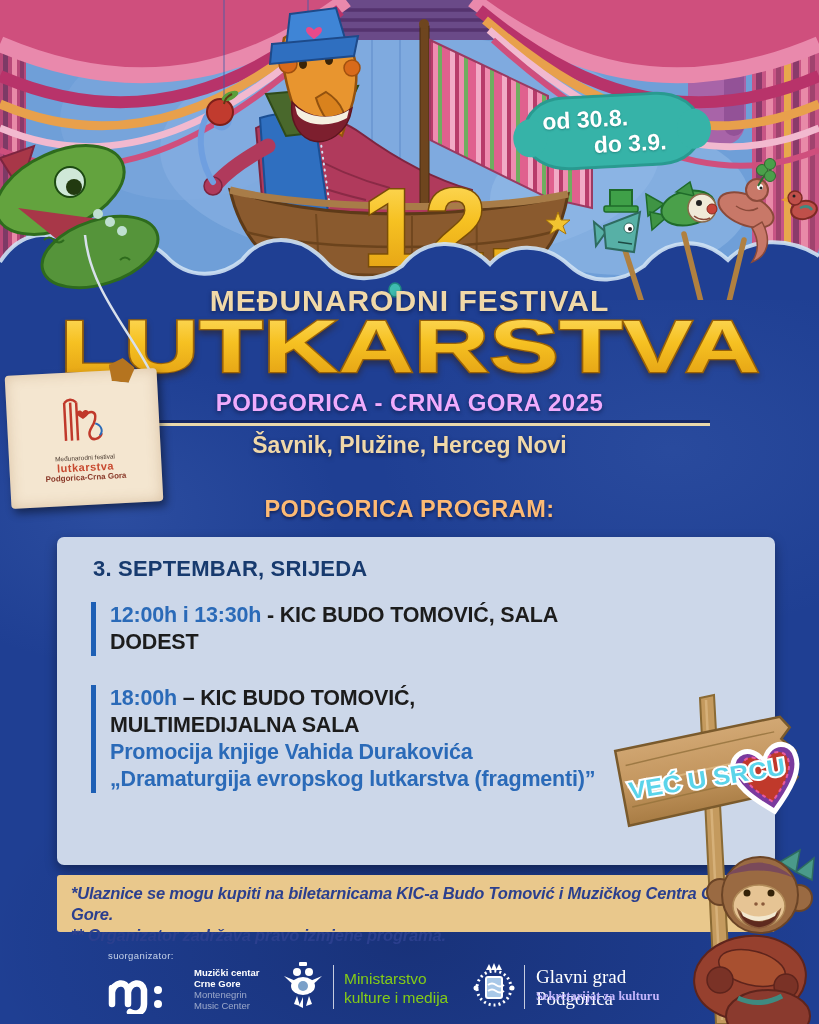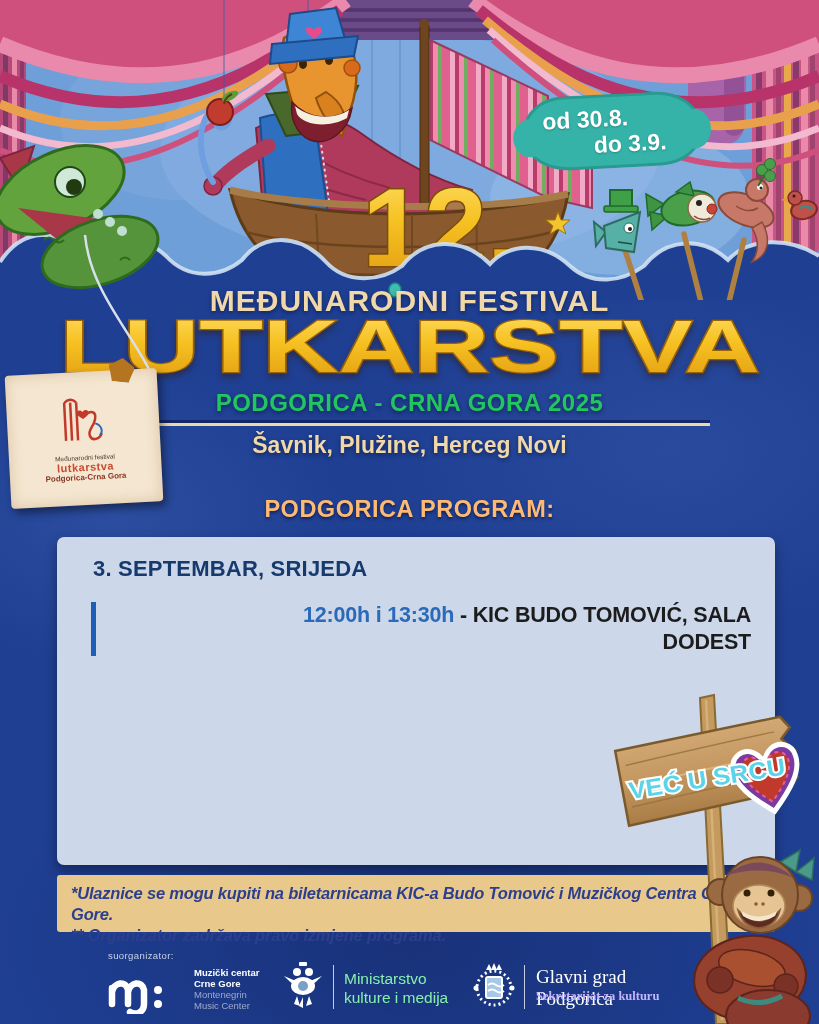--- a/index.html
+++ b/index.html
@@ -11,49 +11,49 @@
       radial-gradient(ellipse 420px 260px at 82% 44%, rgba(110,150,225,.13), transparent 70%),
       radial-gradient(ellipse 560px 320px at 50% 92%, rgba(8,16,56,.28), transparent 75%),
       #1f3f93;
   }
   .abs{position:absolute;}
   .center{left:0;right:0;text-align:center;}
   
   .kicker{top:284px;font-size:30px;font-weight:bold;letter-spacing:1px;color:#f0d8a8;
     text-shadow:0 2px 4px rgba(8,14,48,.55);z-index:2;}
   .title-svg{top:300px;left:0;z-index:2;filter:drop-shadow(0 4px 3px rgba(50,25,0,.45));}
-  .subtitle{top:389px;font-size:24px;font-weight:bold;letter-spacing:.5px;color:#22c55e;
+  .subtitle{top:389px;font-size:24px;font-weight:bold;letter-spacing:.5px;color:#f0abfc;
     text-shadow:0 2px 4px rgba(8,14,48,.55);z-index:2;}
   .rule{top:423px;left:112px;width:598px;height:0;border-bottom:3px solid #ead9ac;
     box-shadow:0 -3px 0 rgba(12,22,70,.6);z-index:2;}
   .cities{top:432px;font-size:23px;font-weight:bold;line-height:26.5px;color:#f0d8a8;
     text-shadow:0 2px 4px rgba(8,14,48,.55);z-index:2;}
   .program-label{top:496px;font-size:23.5px;font-weight:bold;letter-spacing:.5px;color:#fdba74;
     text-shadow:0 2px 3px rgba(8,14,48,.6);z-index:2;}
   
   .card{left:57px;top:537px;width:718px;height:328px;background:#ccd7e9;border-radius:7px;
     box-shadow:0 5px 12px rgba(0,0,0,.38);z-index:2;box-sizing:border-box;padding:19px 24px 0 36px;}
   .day-heading{font-size:22px;font-weight:bold;color:#173a6e;letter-spacing:.2px;}
   .event{border-left:5px solid #1d5fb5;padding-left:14px;margin-left:-2px;
-    font-size:21.5px;font-weight:bold;line-height:27px;color:#1c1c1c;letter-spacing:-.2px;text-align:right;}
+    font-size:21.5px;font-weight:bold;line-height:27px;color:#1c1c1c;letter-spacing:-.2px;}
   .event.first{margin-top:20px;}
   .event.second{margin-top:29px;}
   .t-blue{color:#2a6ab8;}
   .t-reg{font-weight:normal;}
   
   .note{left:57px;top:875px;width:718px;height:57px;background:#e9c88c;border-radius:3px;
     box-sizing:border-box;padding:8px 14px;z-index:2;
     font-style:italic;font-weight:bold;font-size:16.5px;line-height:21px;color:#2b3f8e;letter-spacing:-.2px;}
   
   .footer{left:0;top:940px;width:694px;height:84px;z-index:2;}
   .suorg{left:108px;top:10px;font-size:9.5px;letter-spacing:.4px;color:#c8d4ea;}
   .mc-text{left:194px;top:27px;font-size:9.5px;line-height:11px;color:#fff;font-weight:bold;}
   .mc-dim{color:rgba(255,255,255,.55);font-weight:normal;}
   .vdiv{width:1px;height:44px;background:rgba(255,255,255,.75);top:25px;}
-  .ministry{left:344px;top:29px;font-size:15.5px;line-height:19px;color:#86efac;}
+  .ministry{left:344px;top:29px;font-size:15.5px;line-height:19px;color:#84cc16;}
   .city-l1{left:536px;top:26px;font-size:19px;color:#fff;font-family:"Liberation Serif","DejaVu Serif",serif;}
   .city-l2{left:536px;top:49px;font-size:12.5px;font-weight:bold;color:#c4b5fd;font-family:"Liberation Serif","DejaVu Serif",serif;}
   
   .hangcard{left:8px;top:372px;width:152px;height:133px;background:#f4e6d0;border-radius:4px;
     transform:rotate(-3deg);z-index:3;
     box-shadow:inset 0 0 14px rgba(150,100,50,.28), 3px 5px 9px rgba(0,0,0,.45);
     display:flex;flex-direction:column;align-items:center;justify-content:center;}
   .clip{position:absolute;right:22px;top:-12px;width:26px;height:24px;background:#b5741f;
     clip-path:polygon(50% 0,100% 35%,82% 100%,18% 100%,0 35%);transform:rotate(9deg);
     box-shadow:0 2px 3px rgba(0,0,0,.4);}
@@ -305,20 +305,28 @@
 <div class="abs card">
   <div class="day-heading">3. SEPTEMBAR, SRIJEDA</div>
 
   <div class="event first">
     <div>
       <span class="t-blue">12:00h i 13:30h</span><span> - KIC BUDO TOMOVIĆ, SALA</span>
     </div>
     <div>DODEST</div>
   </div>
 
+  <div class="event second">
+    <div>
+      <span class="t-blue">18:00h</span><span> – KIC BUDO TOMOVIĆ,</span>
+    </div>
+    <div>MULTIMEDIJALNA SALA</div>
+    <div class="t-blue">Promocija knjige Vahida Durakovića</div>
+    <div class="t-blue">„Dramaturgija evropskog lutkarstva (fragmenti)”</div>
+  </div>
 </div>
 
 <div class="abs note">
   <div>*Ulaznice se mogu kupiti na biletarnicama KIC-a Budo Tomović i Muzičkog Centra Crne Gore.</div>
   <div>** Organizator zadržava pravo izmjene programa.</div>
 </div>
 
 <div class="abs footer">
   <div class="abs suorg">suorganizator:</div>
 

